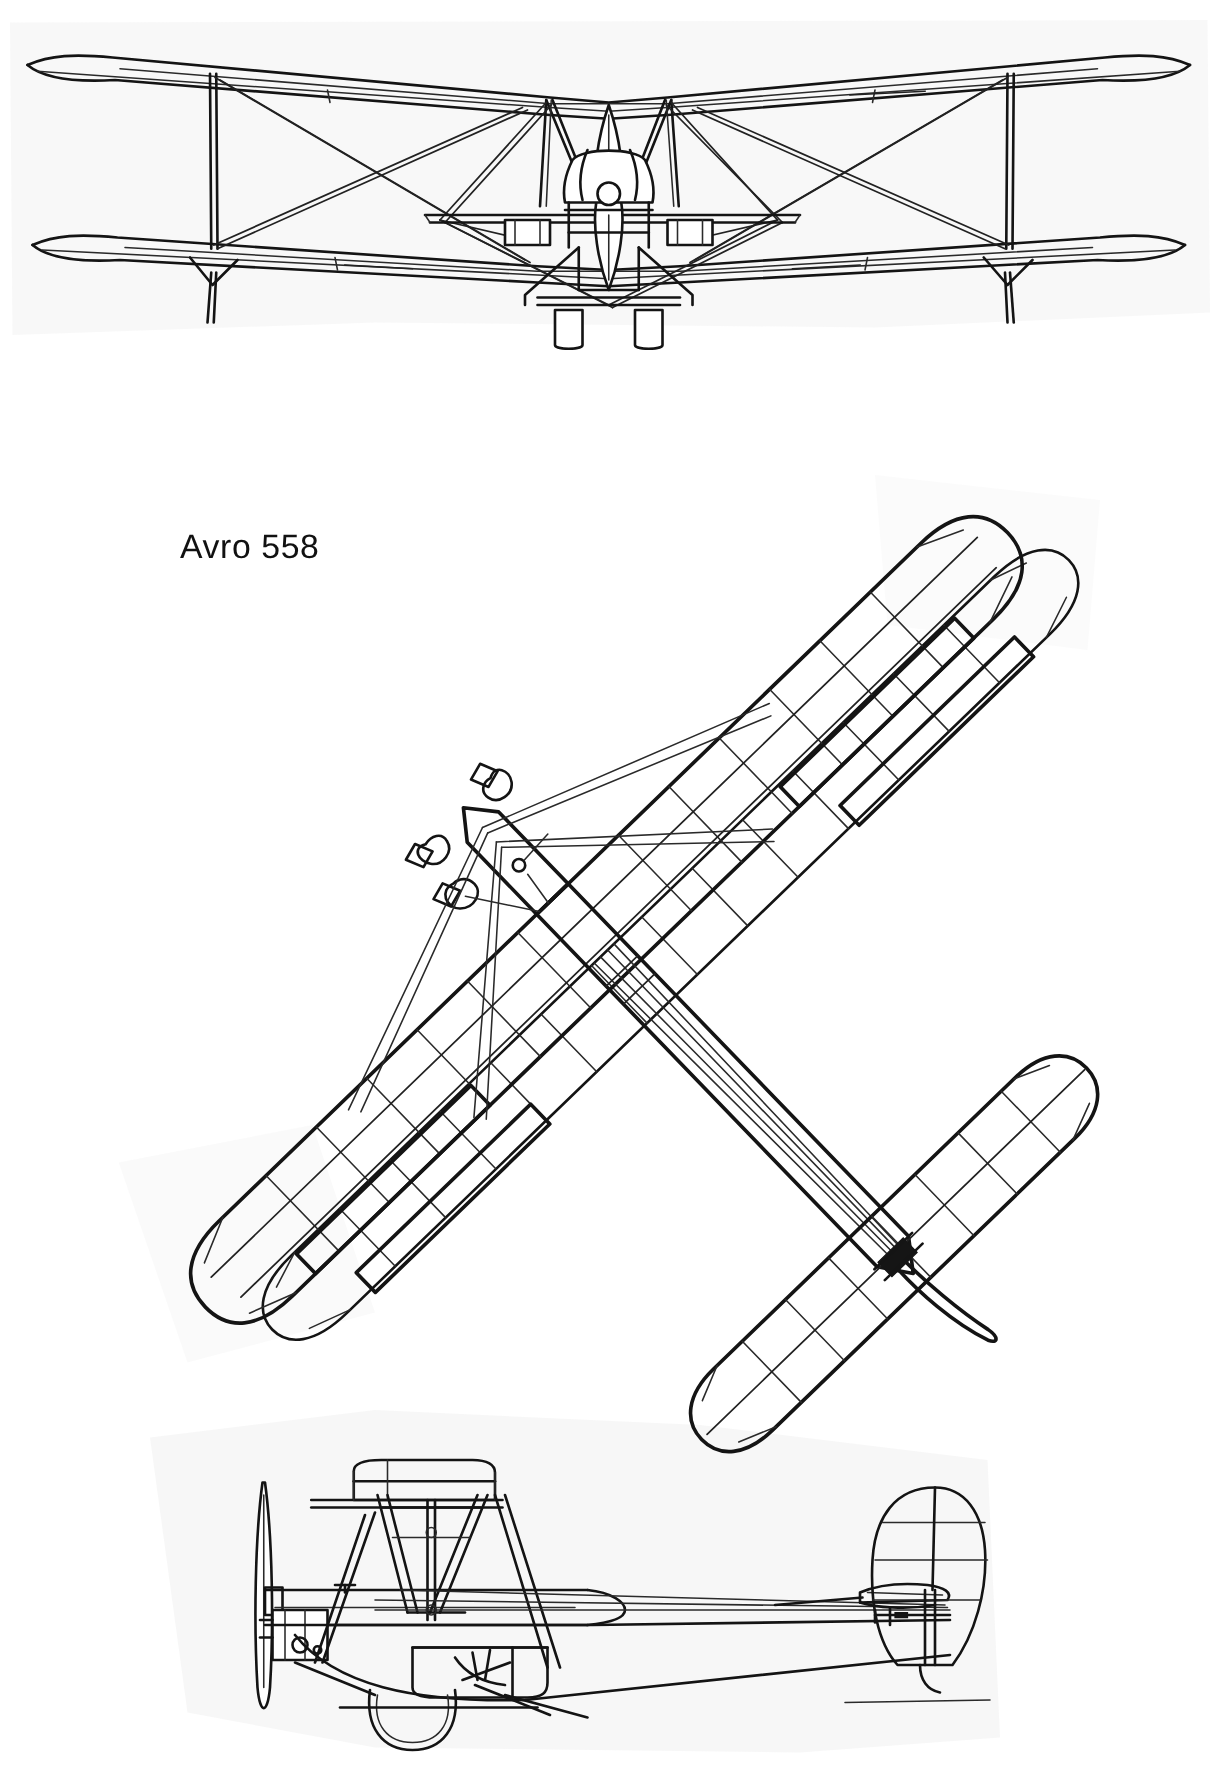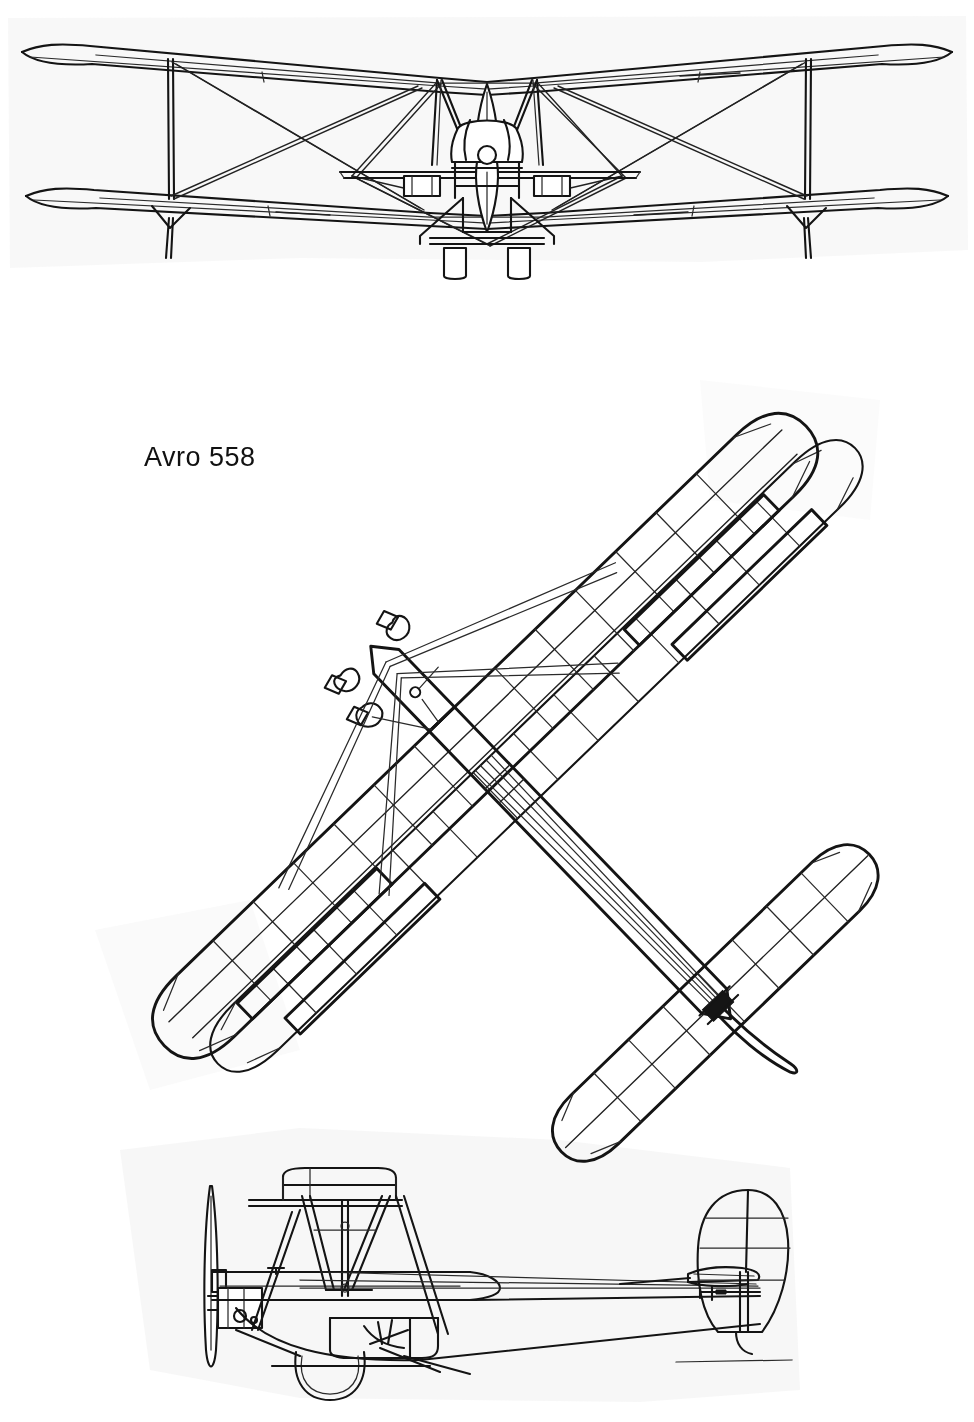--- a/index.html
+++ b/index.html
@@ -25,21 +25,21 @@
   .label-text {
     position: absolute;
     font-family: "Liberation Sans", sans-serif;
     font-size: 27px;
     color: #111111;
     letter-spacing: 0.5px;
     white-space: nowrap;
   }
   #caption-avro {
     left: 144px;
-    top: 442px;
+    top: 422px;
   }
 </style>
 </head>
 <body>
 
 <div id="page">
 
   <svg viewBox="0 0 974 1422" xmlns="http://www.w3.org/2000/svg">
 
     <defs>

